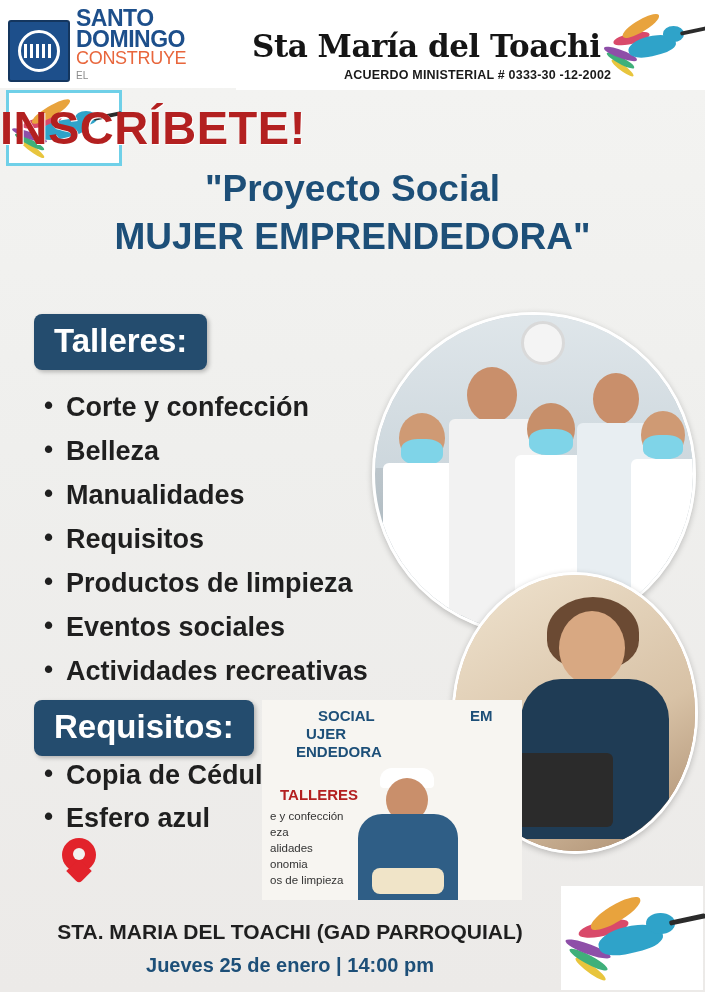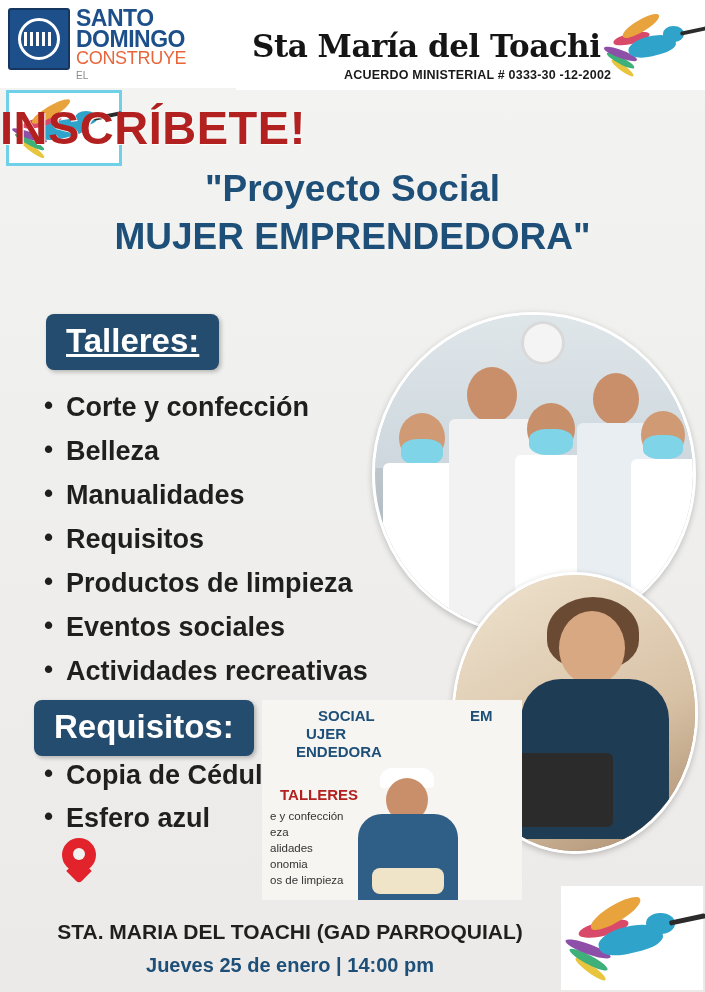--- a/index.html
+++ b/index.html
@@ -16,21 +16,21 @@
     background: linear-gradient(180deg,#f4f4f2 0%,#efefed 45%,#eceae8 100%);
   }
 
   
   .header-band {
     position: absolute; left: 0; top: 0; width: 705px; height: 88px;
     background: #ffffff;
   }
   .logo-sd {
     position: absolute; left: 8px; top: 8px;
-    display: flex; align-items: flex-start; gap: 6px;
+    display: flex; align-items: flex-end; gap: 6px;
   }
   .logo-sd-mark {
     width: 62px; height: 62px; background: #1d4f8b;
     border: 2px solid #14365f; border-radius: 3px;
     display: flex; align-items: center; justify-content: center;
   }
   .logo-sd-mark .ring {
     width: 42px; height: 42px; border-radius: 50%;
     border: 3px solid #ffffff;
     display: flex; align-items: center; justify-content: center;
@@ -151,21 +151,21 @@
   .badge {
     position: absolute;
     background: #244c6e;
     border-radius: 8px;
     padding: 8px 20px 10px 20px;
     color: #ffffff;
     font-weight: bold;
     font-size: 33px;
     box-shadow: 2px 2px 4px rgba(0,0,0,0.25);
   }
-  .badge-talleres { left: 46px; top: 314px; text-decoration: underline; }
+  .badge-talleres { left: 34px; top: 314px; }
   .badge-requisitos { left: 34px; top: 700px; }
 
   
   .list {
     position: absolute;
     list-style: none;
   }
   .list li {
     font-weight: bold;
     color: #1f1f1f;

